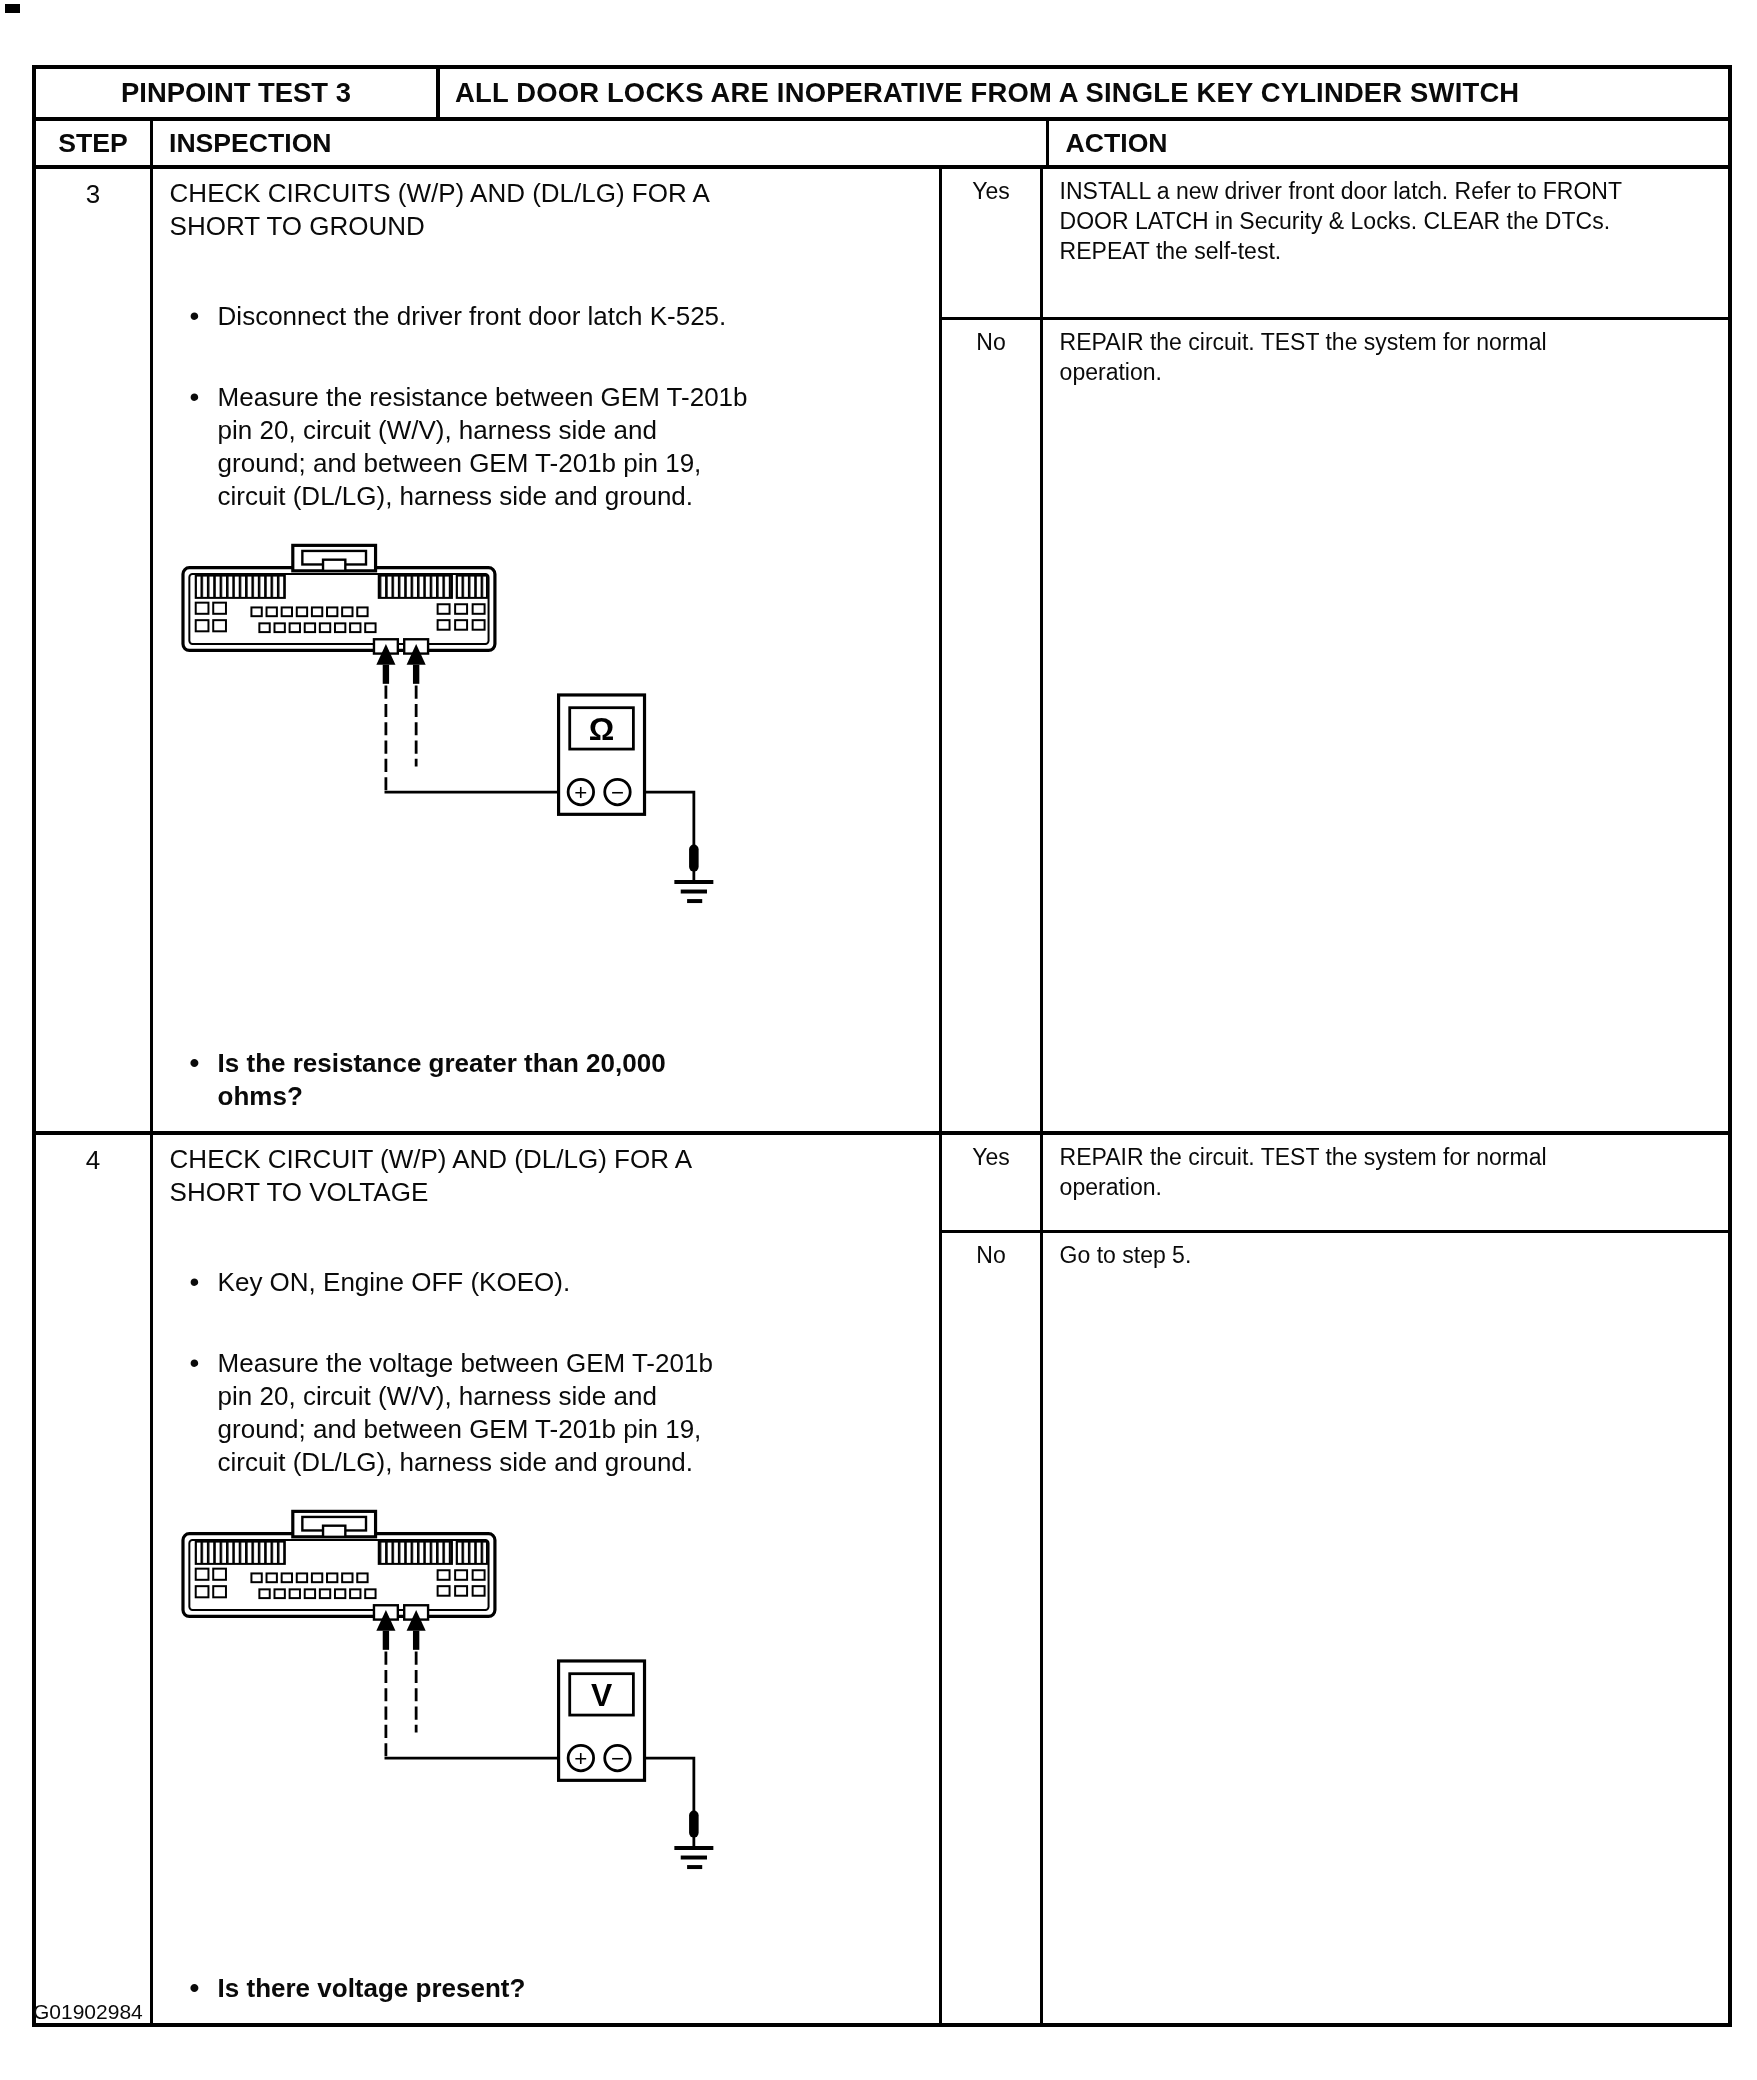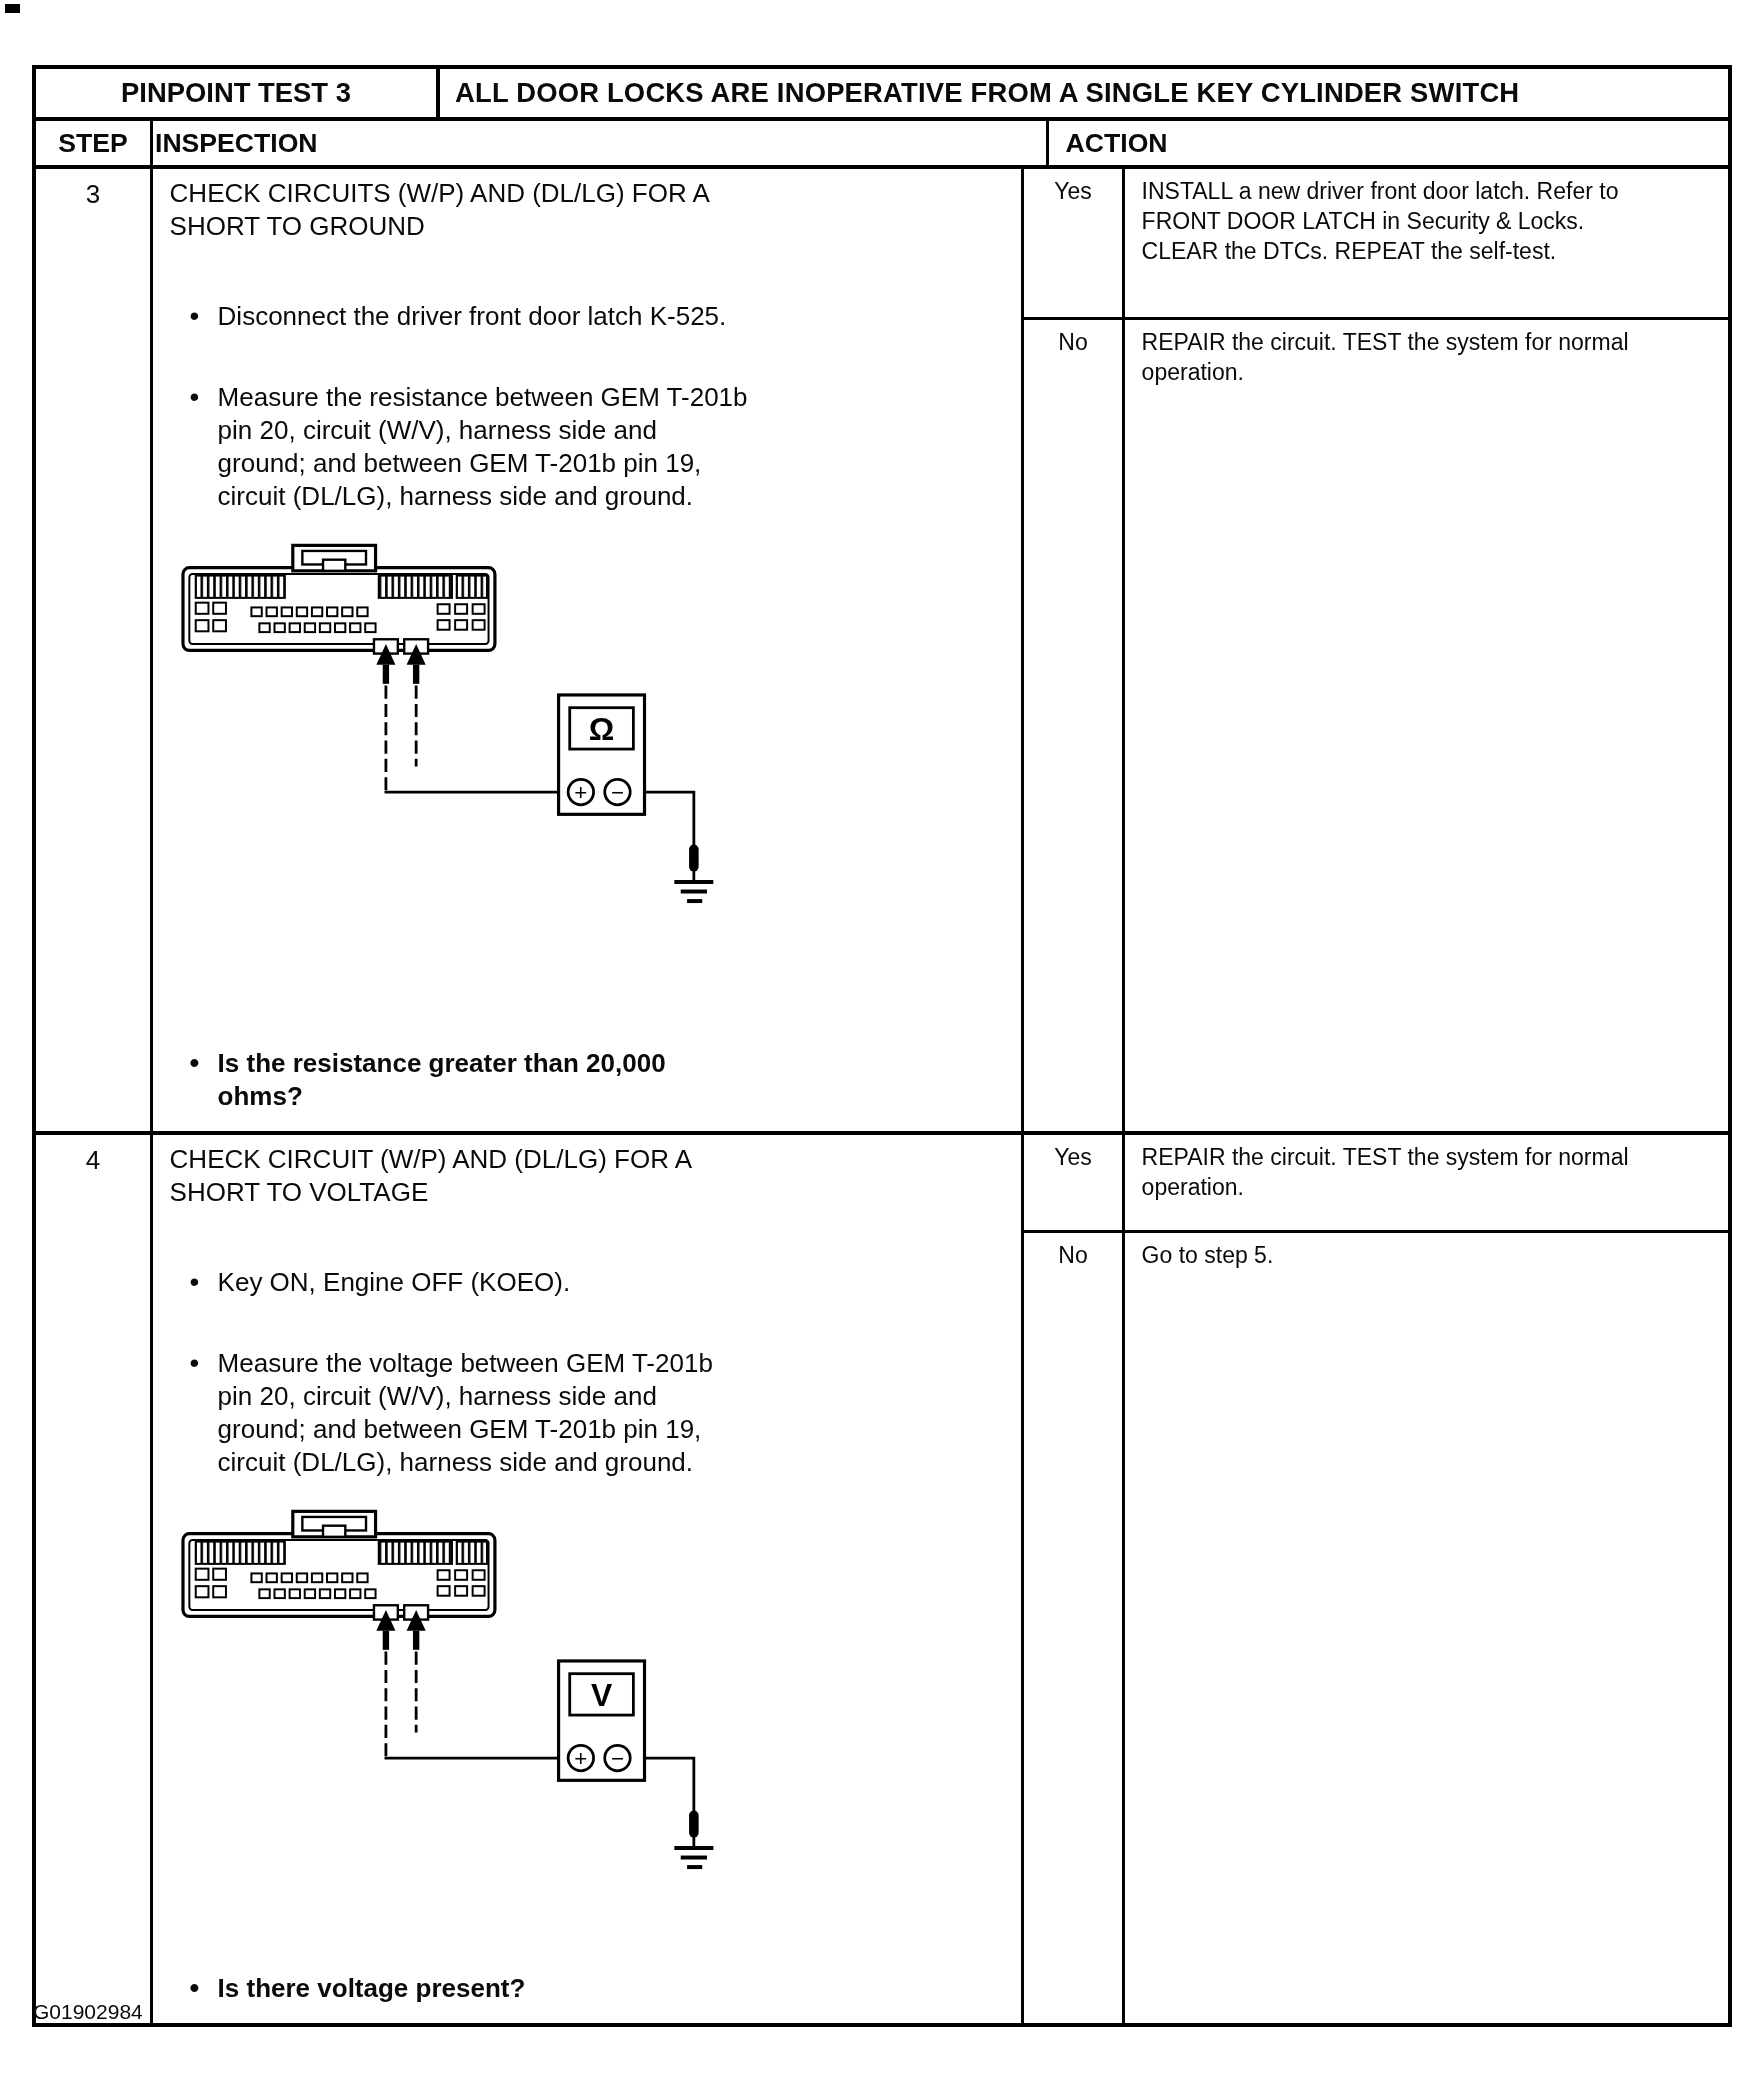--- a/index.html
+++ b/index.html
@@ -23,34 +23,34 @@
   }
 
   
   .title-row{ display:flex; height:52px; border-bottom:4.2px solid #000; font-weight:bold; font-size:27.4px; }
   .title-left{ width:404px; border-right:4.2px solid #000; display:flex; align-items:center; justify-content:center; }
   .title-right{ flex:1; display:flex; align-items:center; padding-left:15px; letter-spacing:0.2px; }
 
   
   .header-row{ display:flex; height:48px; border-bottom:4.2px solid #000; font-weight:bold; font-size:26.6px; }
   .h-step{ width:117px; border-right:3.3px solid #000; display:flex; align-items:center; justify-content:center; }
-  .h-inspection{ width:896px; border-right:3.3px solid #000; display:flex; align-items:center; padding-left:2px; }
+  .h-inspection{ width:896px; border-right:3.3px solid #000; display:flex; align-items:center; padding-left:16px; }
   .h-action{ flex:1; display:flex; align-items:center; padding-left:16.6px; }
 
   
   .body-row{ display:flex; }
   .body-row.step3{ height:966px; flex:none; border-bottom:4.2px solid #000; }
   .body-row.step4{ flex:1; }
 
   .step-cell{
     width:117px; border-right:3.3px solid #000;
     text-align:center; padding-top:10px; font-size:26px;
   }
   .inspection-cell{
-    width:871px; border-right:3.3px solid #000;
+    width:789px; border-right:3.3px solid #000;
     padding:8.3px 15px 15px 16.6px;
     display:flex; flex-direction:column;
     font-size:26px; line-height:1.27;
   }
   .insp-title{ max-width:582px; margin-bottom:8.3px; }
   .bullets{ list-style:none; }
   .bullet{
     position:relative; padding-left:48px; max-width:582px; margin-bottom:3.3px;margin-top:48px;
   }
   .bullet::before{

